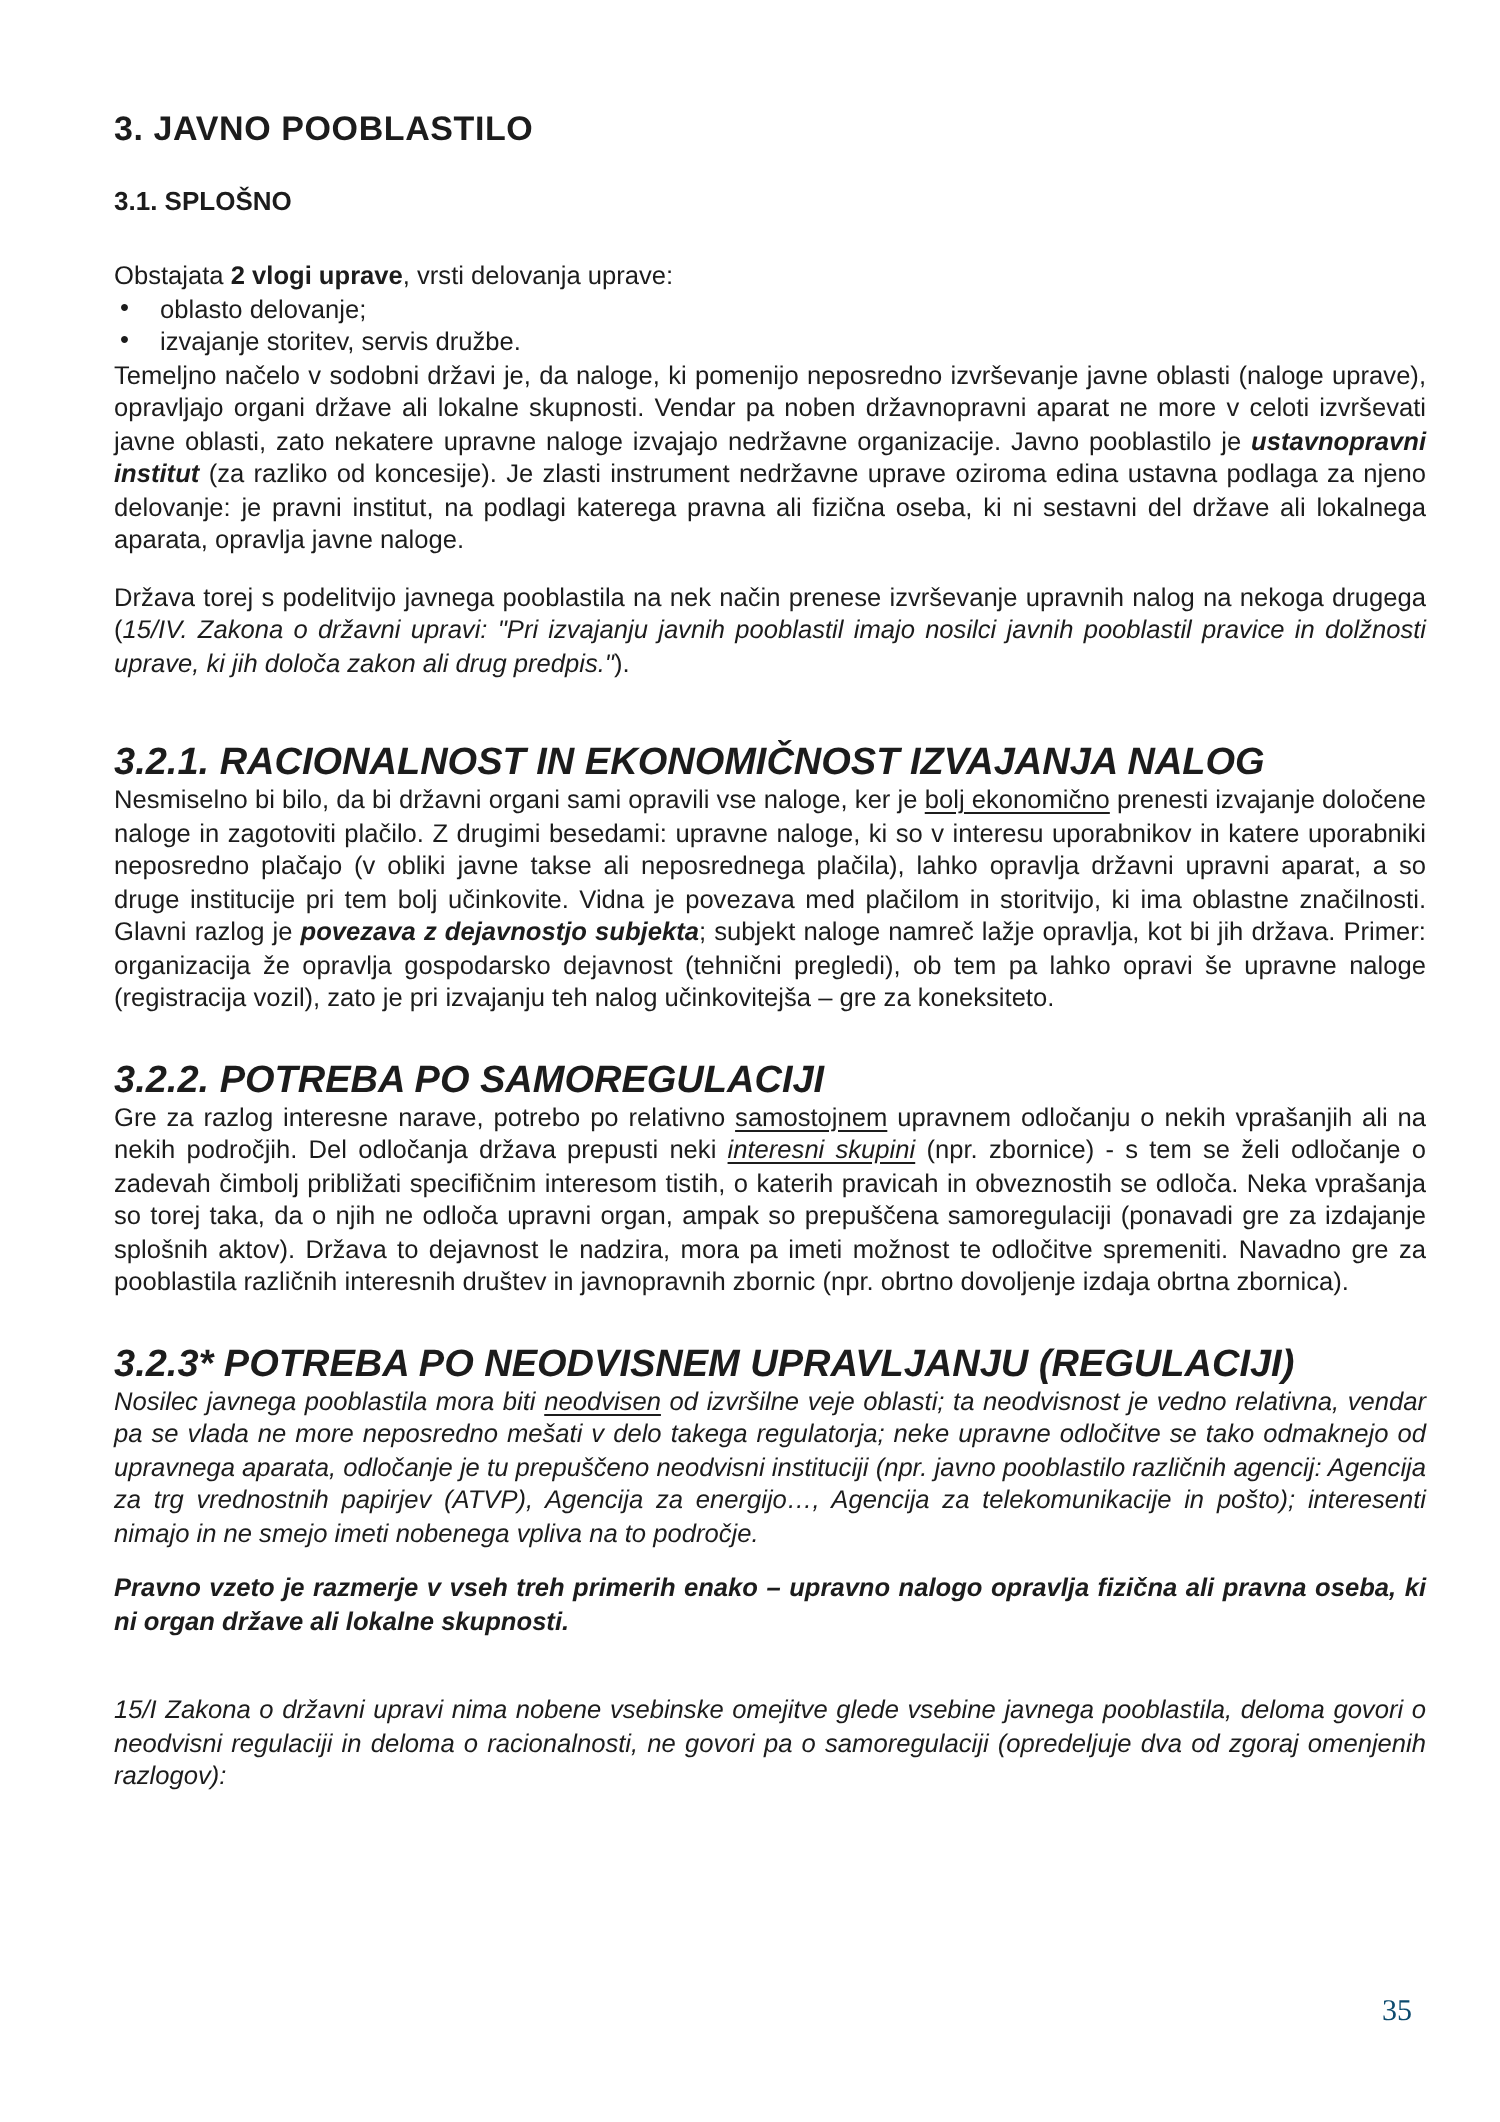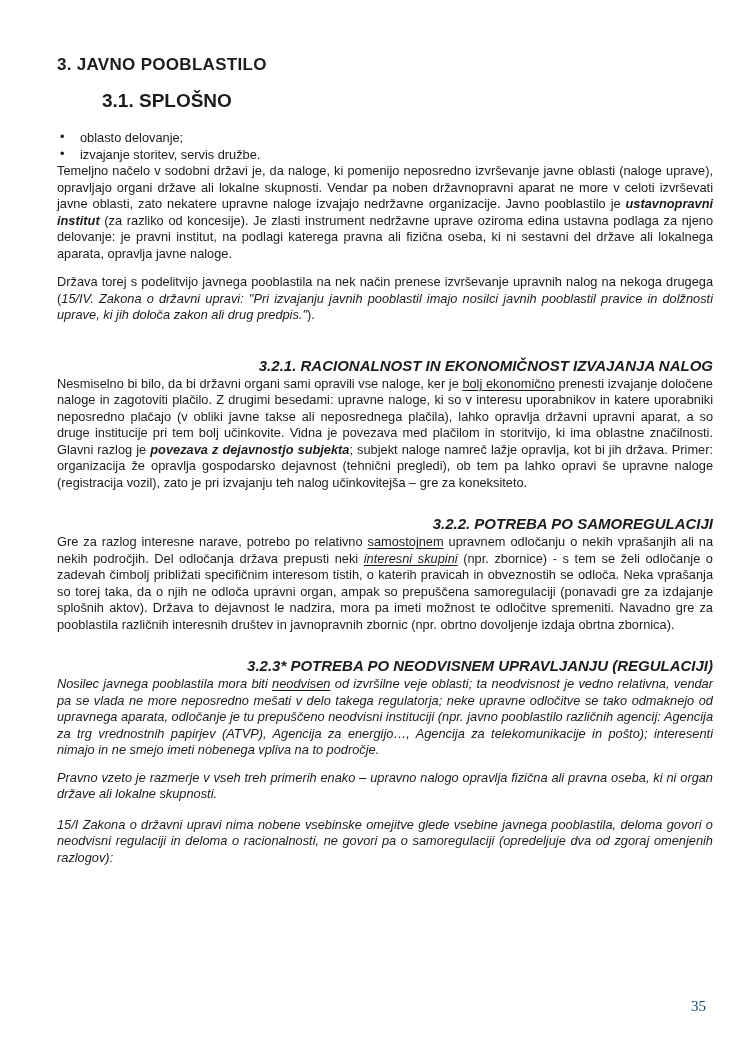--- a/index.html
+++ b/index.html
@@ -14,55 +14,53 @@
   .page { padding:53px 37px 0 57px; }
 
   h1 {
     font-size:17px;
     font-weight:bold;
     line-height:24px;
     letter-spacing:.3px;
     margin-bottom:15px;
   }
   .h2 {
-    font-size:19px;
+    font-size:13px;
     font-weight:bold;
     line-height:17px;
-    margin-left:45px;
   }
   .h2-31 { margin-bottom:21px; }
   .h2-32 { margin-bottom:13px; }
   .h3 {
-    font-size:15px;
+    font-size:19px;
     font-weight:bold;
     font-style:italic;
     line-height:17px;
     margin-bottom:2px;
-    text-align:right;
   }
   p.body {
     font-size:12.8px;
     line-height:16.5px;
     text-align:justify;
   }
   p.it { font-style:italic; }
   ul.plain { list-style:none; }
   ul.plain li {
     font-size:12.8px;
     line-height:16.5px;
     position:relative;
     padding-left:23px;
   }
   ul.plain li .bullet {
     position:absolute;
     left:3px;
     top:-1px;
     font-size:12.8px;
   }
-  .mb10 { margin-bottom:14px; }
+  .mb10 { margin-bottom:28px;font-weight:bold; }
   .mb11 { margin-bottom:11px; }
   .mb12 { margin-bottom:12px; }
   .mb14 { margin-bottom:14px; }
   .mb24 { margin-bottom:24px; }
   .mb33 { margin-bottom:33px; }
 
   
   span.sb { font-weight:bold; }
   span.si { font-style:italic; }
   span.su { text-decoration:underline; text-underline-offset:2px; }
@@ -78,20 +76,21 @@
 </style>
 </head>
 <body>
 
 <div class="page">
 
   <h1>3. JAVNO POOBLASTILO</h1>
 
   <div class="h2 h2-31">3.1. SPLOŠNO</div>
 
+  <p class="body"><span>Obstajata </span><span class="sb">2 vlogi uprave</span><span>, vrsti delovanja uprave:</span></p>
 
   <ul class="plain">
     <li>
       <span class="bullet">•</span><span>oblasto delovanje;</span>
     </li>
     <li>
       <span class="bullet">•</span><span>izvajanje storitev, servis družbe.</span>
     </li>
   </ul>
 

